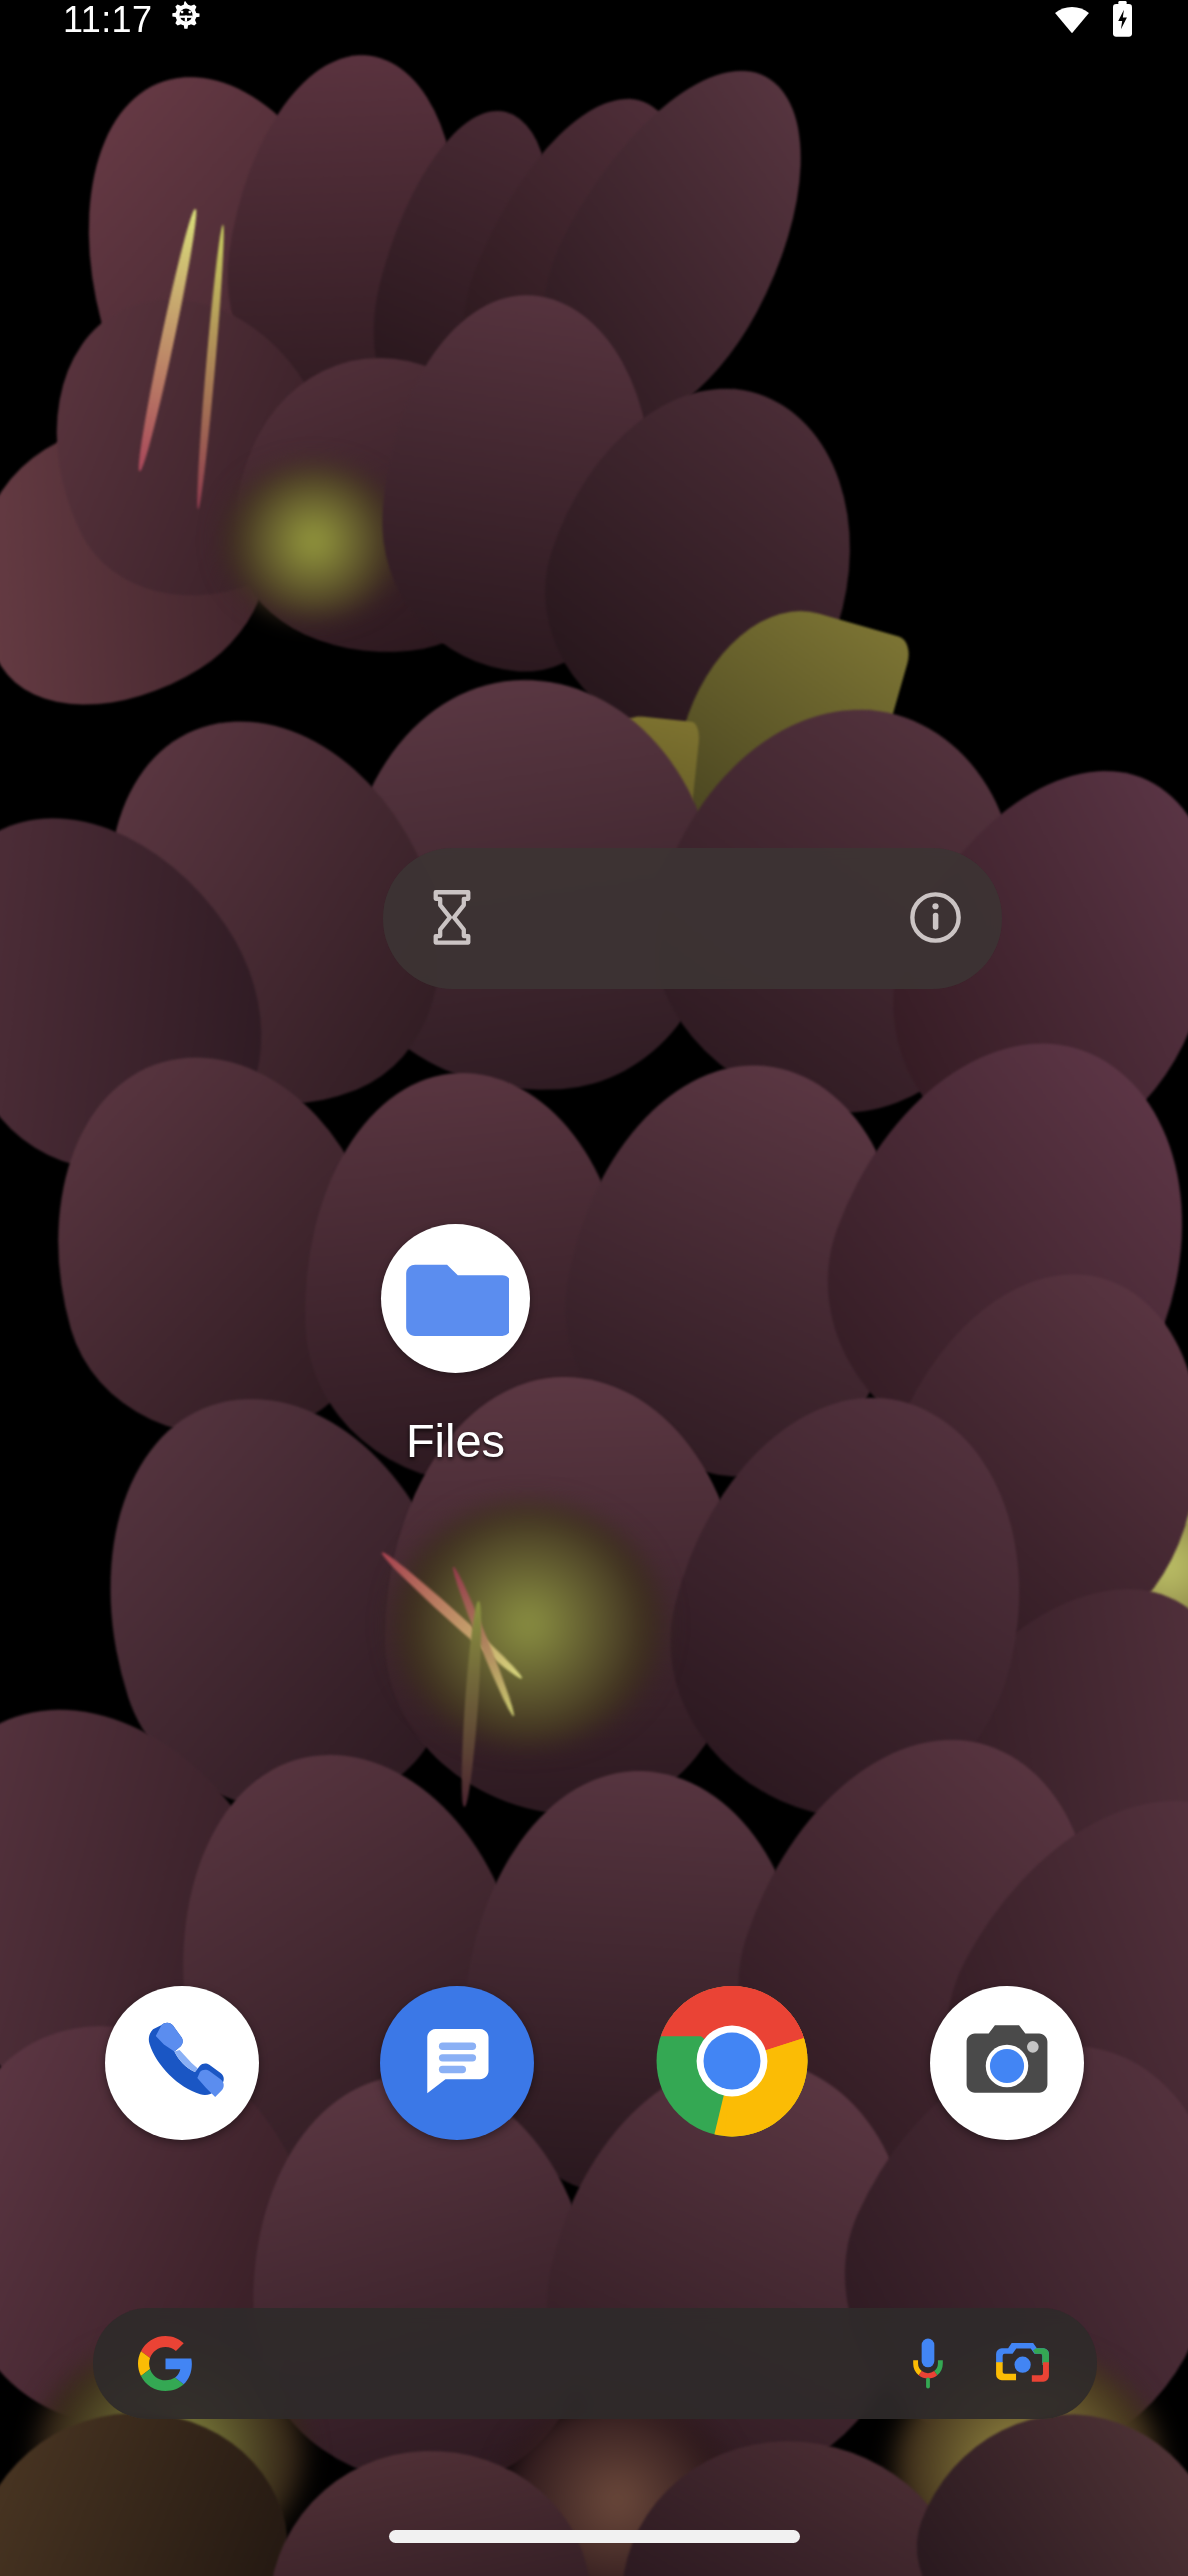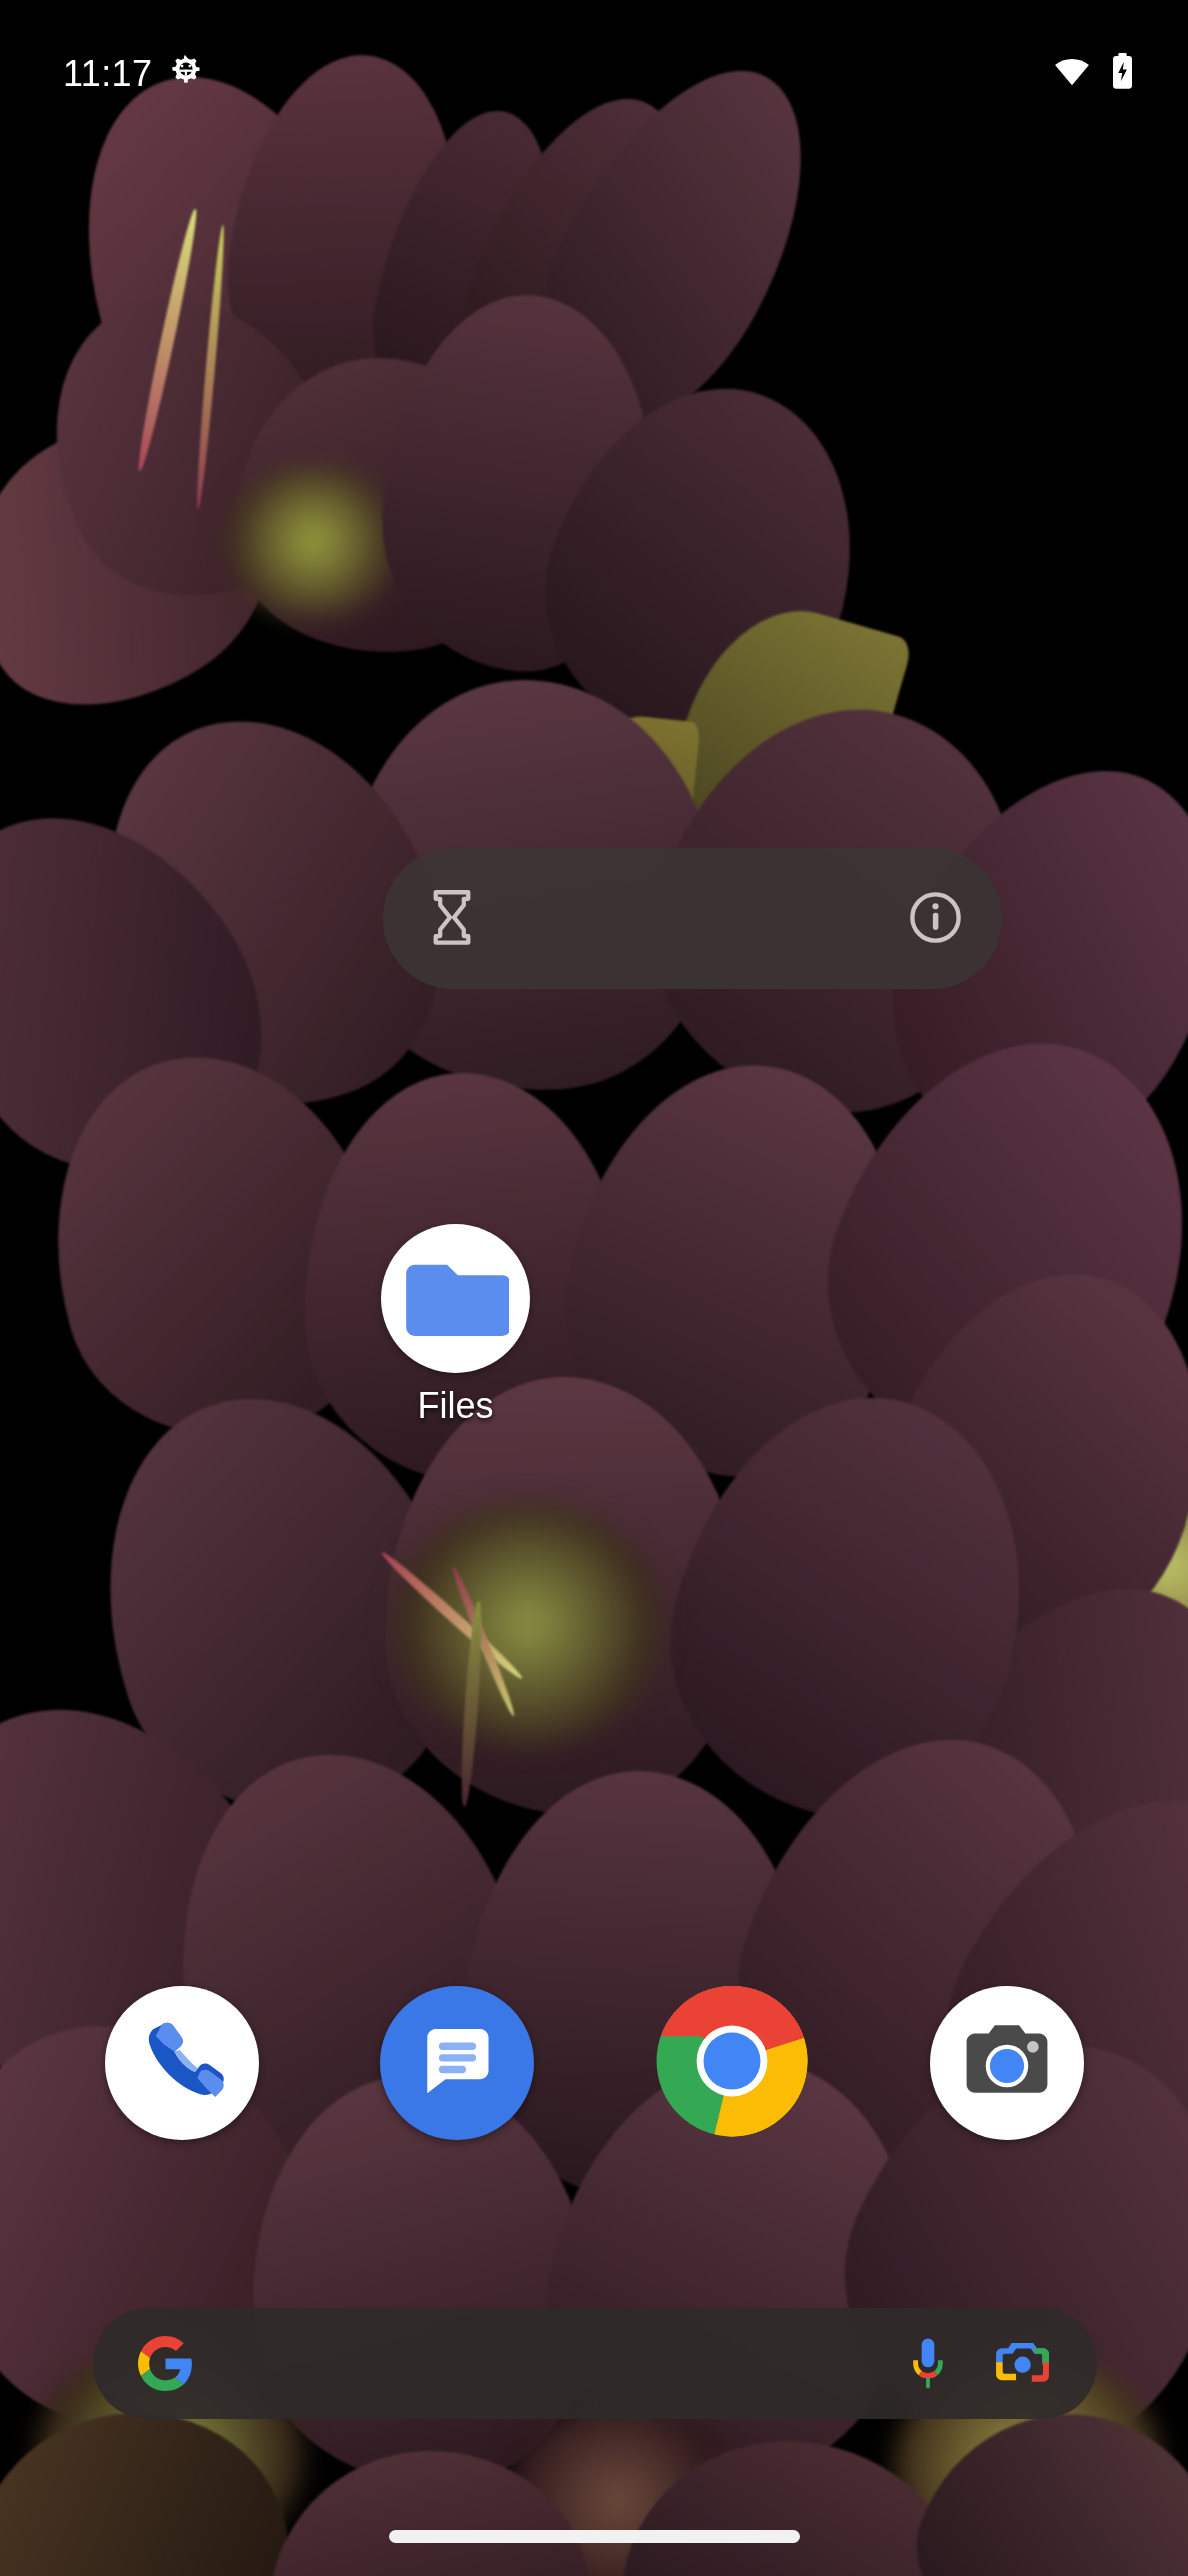--- a/index.html
+++ b/index.html
@@ -40,21 +40,21 @@
   .fil {
     position:absolute;
     border-radius:50%;
     filter:blur(1.1px);
   }
 
   
   #status-bar {
     position:absolute; top:0; left:0;
     width:1183px; height:93px;
-    display:flex; align-items:flex-end;
+    display:flex; align-items:flex-start;
     justify-content:space-between;
     padding:0 47px 0 63px;
     z-index:60;
   }
   .sb-left { display:flex; align-items:center; gap:16px; }
   #clock {
     color:#fff; font-size:36px; font-weight:500;
     letter-spacing:0.4px; line-height:1;
   }
   .sb-right { display:flex; align-items:center; gap:18px; }
@@ -121,23 +121,23 @@
     z-index:30;
   }
   .app-icon-circle {
     width:149px; height:149px;
     border-radius:50%;
     background:#fff;
     display:flex; align-items:center; justify-content:center;
     box-shadow:0 1.8px 7.2px rgba(0,0,0,0.35);
   }
   .app-label {
-    margin-top:12px;
+    margin-top:40px;
     color:#fff;
-    font-size:36px;
+    font-size:47px;
     font-weight:400;
     text-shadow:0 1.8px 4.5px rgba(0,0,0,0.85);
     white-space:nowrap;
   }
 
   
   #dock {
     position:absolute;
     left:0; top:1973px;
     width:1189px; height:179px;

